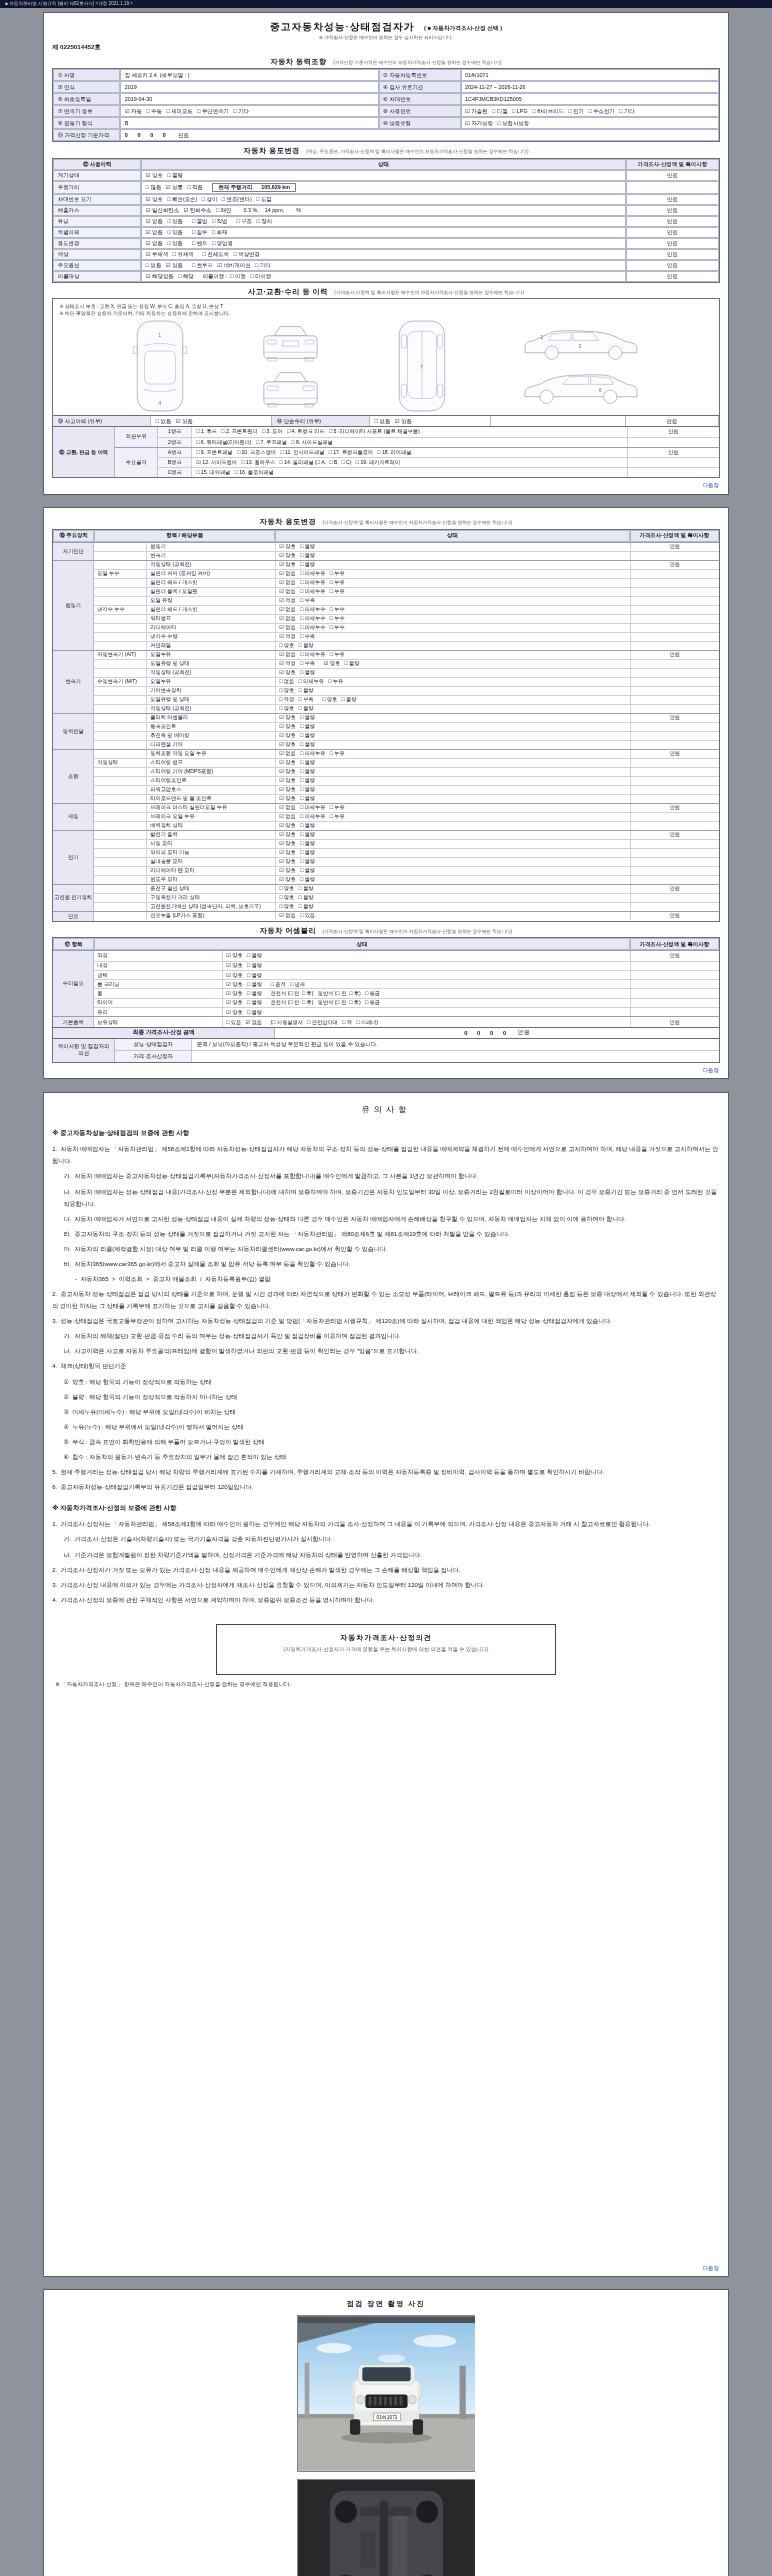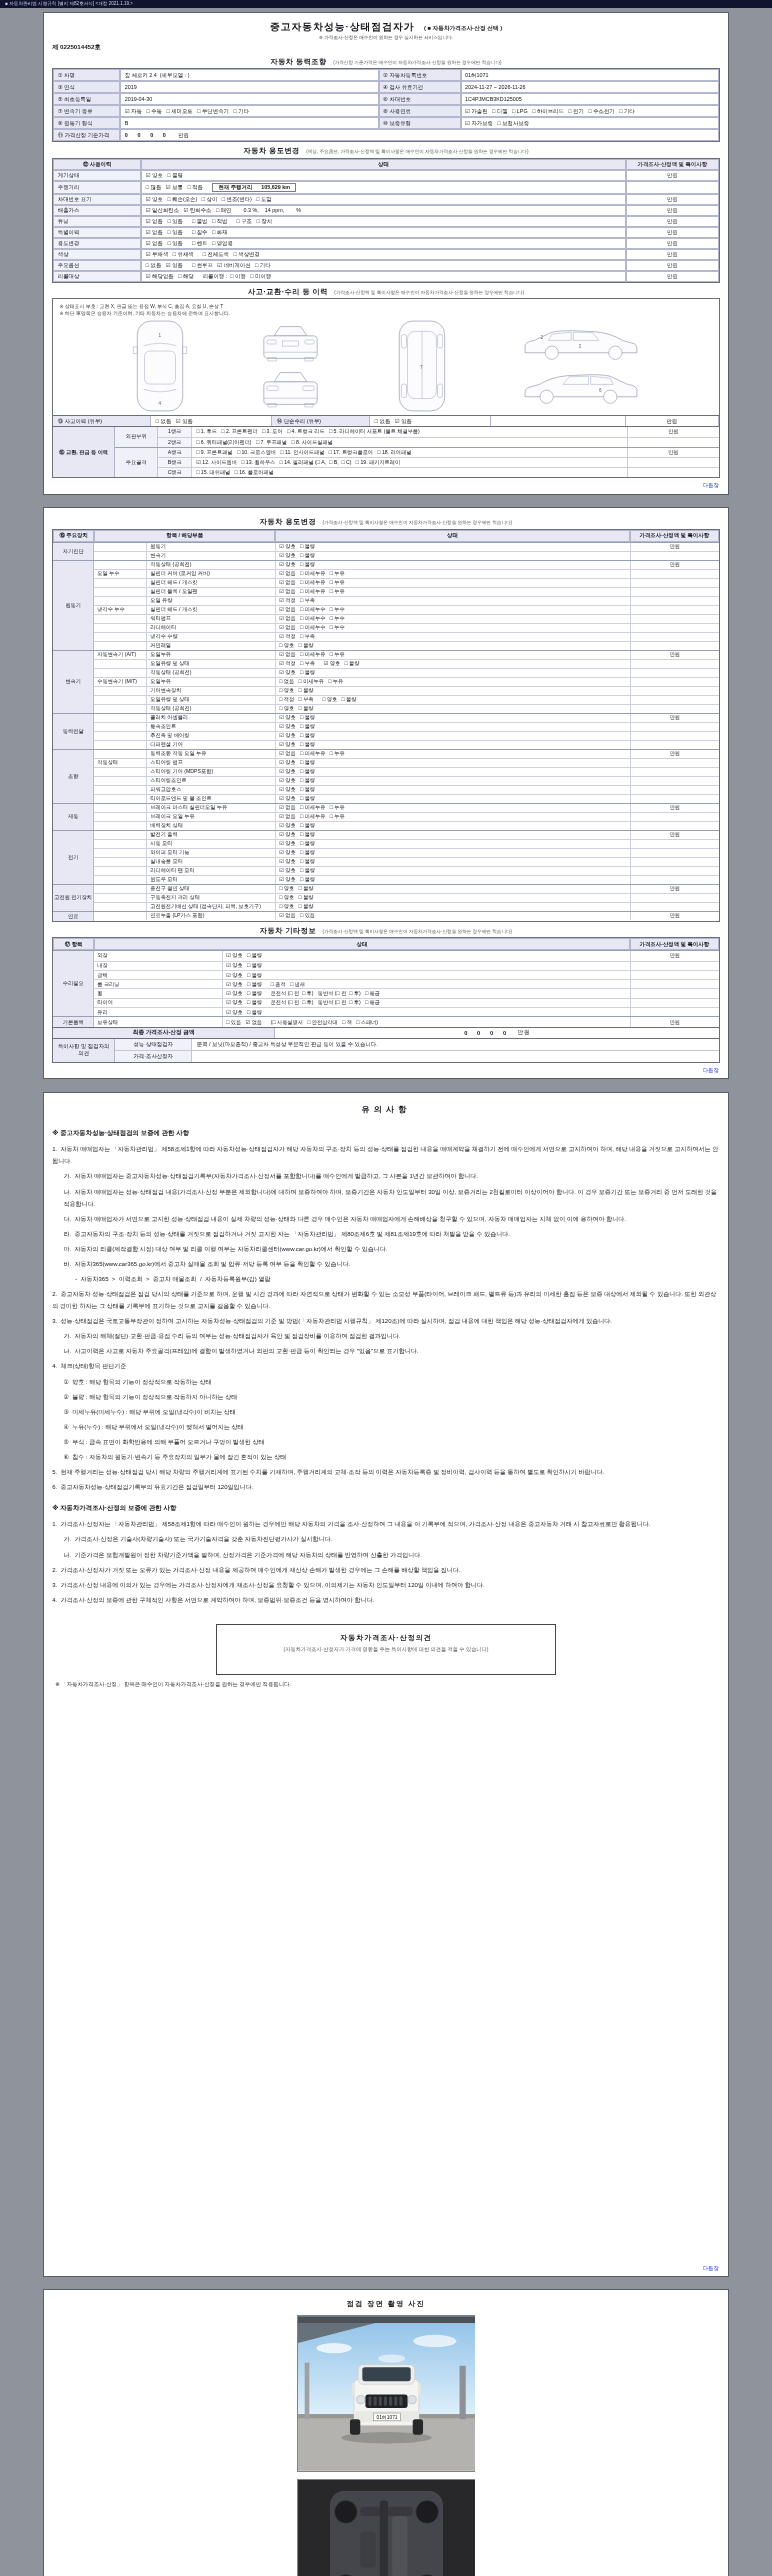--- a/index.html
+++ b/index.html
@@ -86,21 +86,21 @@
   .ophead{width:62px;background:#e7e8f4;display:flex;align-items:center;justify-content:center;text-align:center;padding:2.1px;border-right:0.5px solid #b4b8ce}
   .oprows{flex:1}
   .oprow{display:flex;min-height:11.3px}
   .oprow+.oprow{border-top:0.5px solid #c2c6d8}
   .opwho{width:77px;background:#f0f1f9;display:flex;align-items:center;justify-content:center;border-right:0.5px solid #c2c6d8;padding:1px}
   .optext{flex:1;display:flex;align-items:center;padding:1px 4.6px}
   .next-row{text-align:right;padding:2.6px 1px 0}
   .next-link{color:#2743d0;font-size:5.4px;cursor:pointer}
   
   .notices{min-height:1185px;display:flex;flex-direction:column}
-  .nt-title{text-align:center;font-size:8.2px;font-weight:bold;letter-spacing:4.1px;padding:6.2px 0 3.1px}
+  .nt-title{text-align:center;font-size:8.2px;font-weight:normal;letter-spacing:4.1px;padding:6.2px 0 3.1px}
   .nt-body{font-size:6px}
   .nt-body p{margin:3.1px 0;line-height:2.0;white-space:pre-wrap}
   p.nh{font-weight:bold;font-size:6.4px;margin-top:9.3px}
   p.ni{padding-left:11.3px}
   p.nj{padding-left:23px}
   .nt-box{width:340px;margin:15.5px auto 0;border:1px solid #45454d;padding:7.2px 9.3px 20.6px;text-align:center}
   .nt-box-title{font-size:7px;font-weight:bold;letter-spacing:1px}
   .nt-box-sub{font-size:5.2px;color:#555;margin-top:3.6px}
   .nt-bottom{font-size:5.4px;color:#333;margin:6.2px 3.1px}
   .notices .next-row{margin-top:auto}
@@ -757,21 +757,21 @@
               <div class="d-sub"></div>
               <div class="d-label">연료누출 (LP가스 포함)</div>
               <div class="d-state pre">☑ 없음   □ 있음</div>
               <div class="d-price">만원</div>
             </div>
           </div>
       </div>
     </div>
 
   <div class="sec-head">
-    <span class="sec-title">자동차 기타정보</span>
+    <span class="sec-title">자동차 어셈블리</span>
     <span class="sec-note">(가격조사·산정액 및 특이사항은 매수인이 자동차가격조사·산정을 원하는 경우에만 적습니다)</span>
   </div>
 
   <div class="dtab">
     <div class="dhead">
       <div class="dh1">⑰ 항목</div>
       <div class="dh3">상태</div>
       <div class="dh4">가격조사·산정액 및 특이사항</div>
     </div>
 

